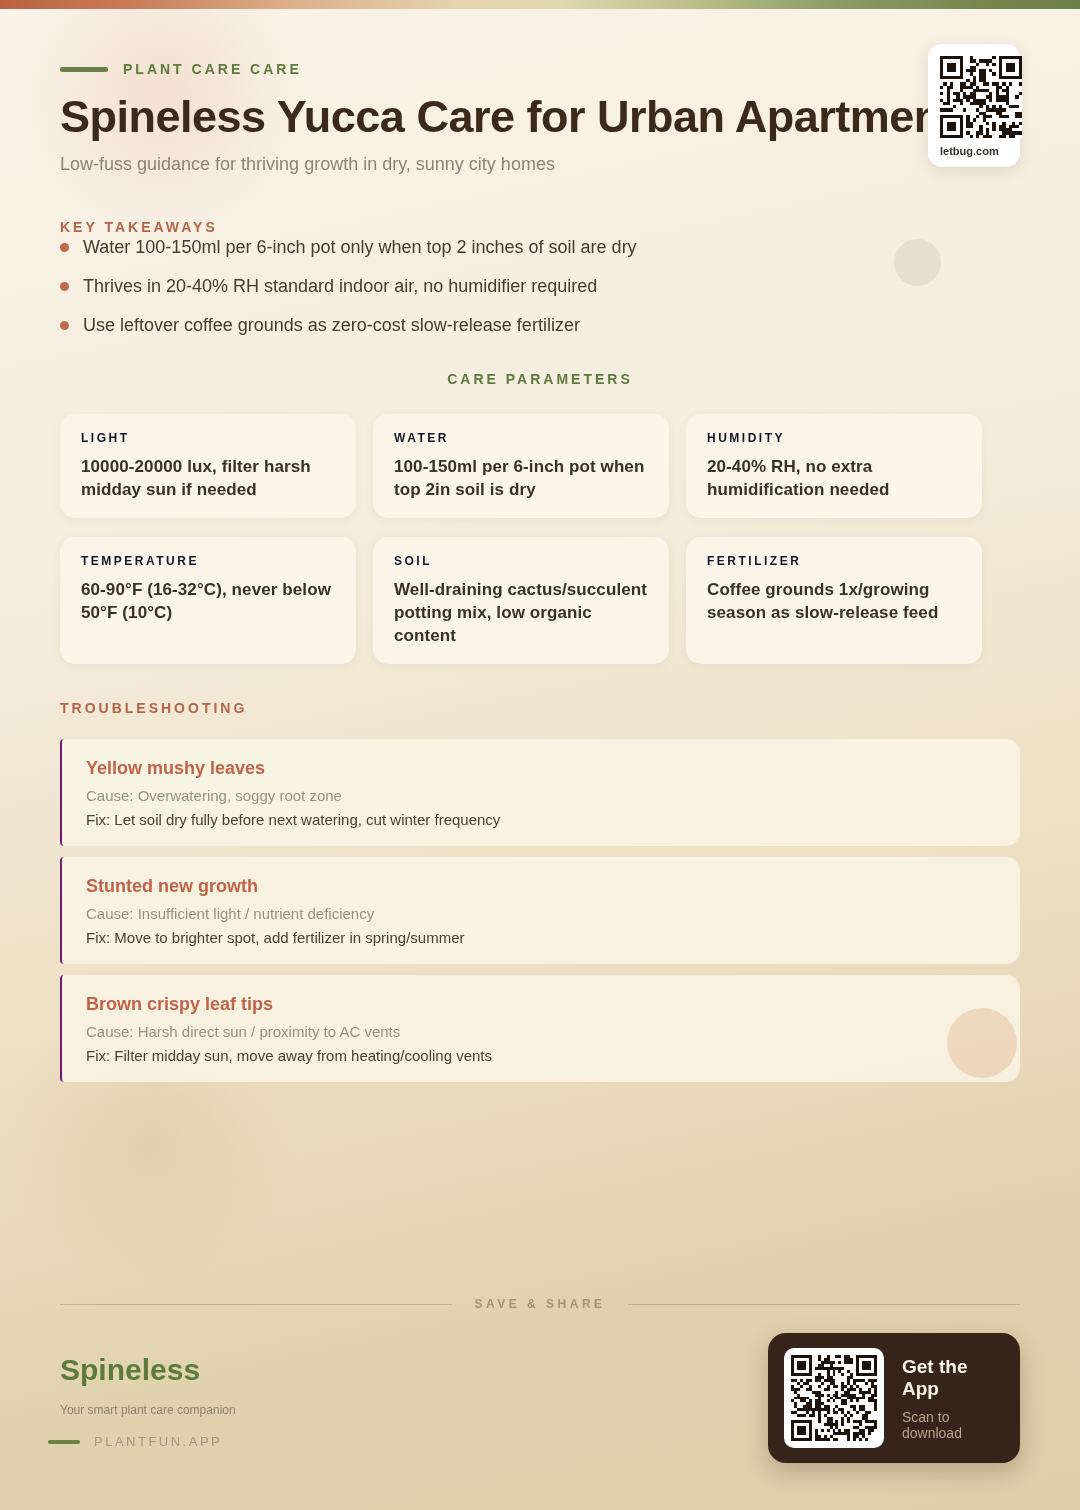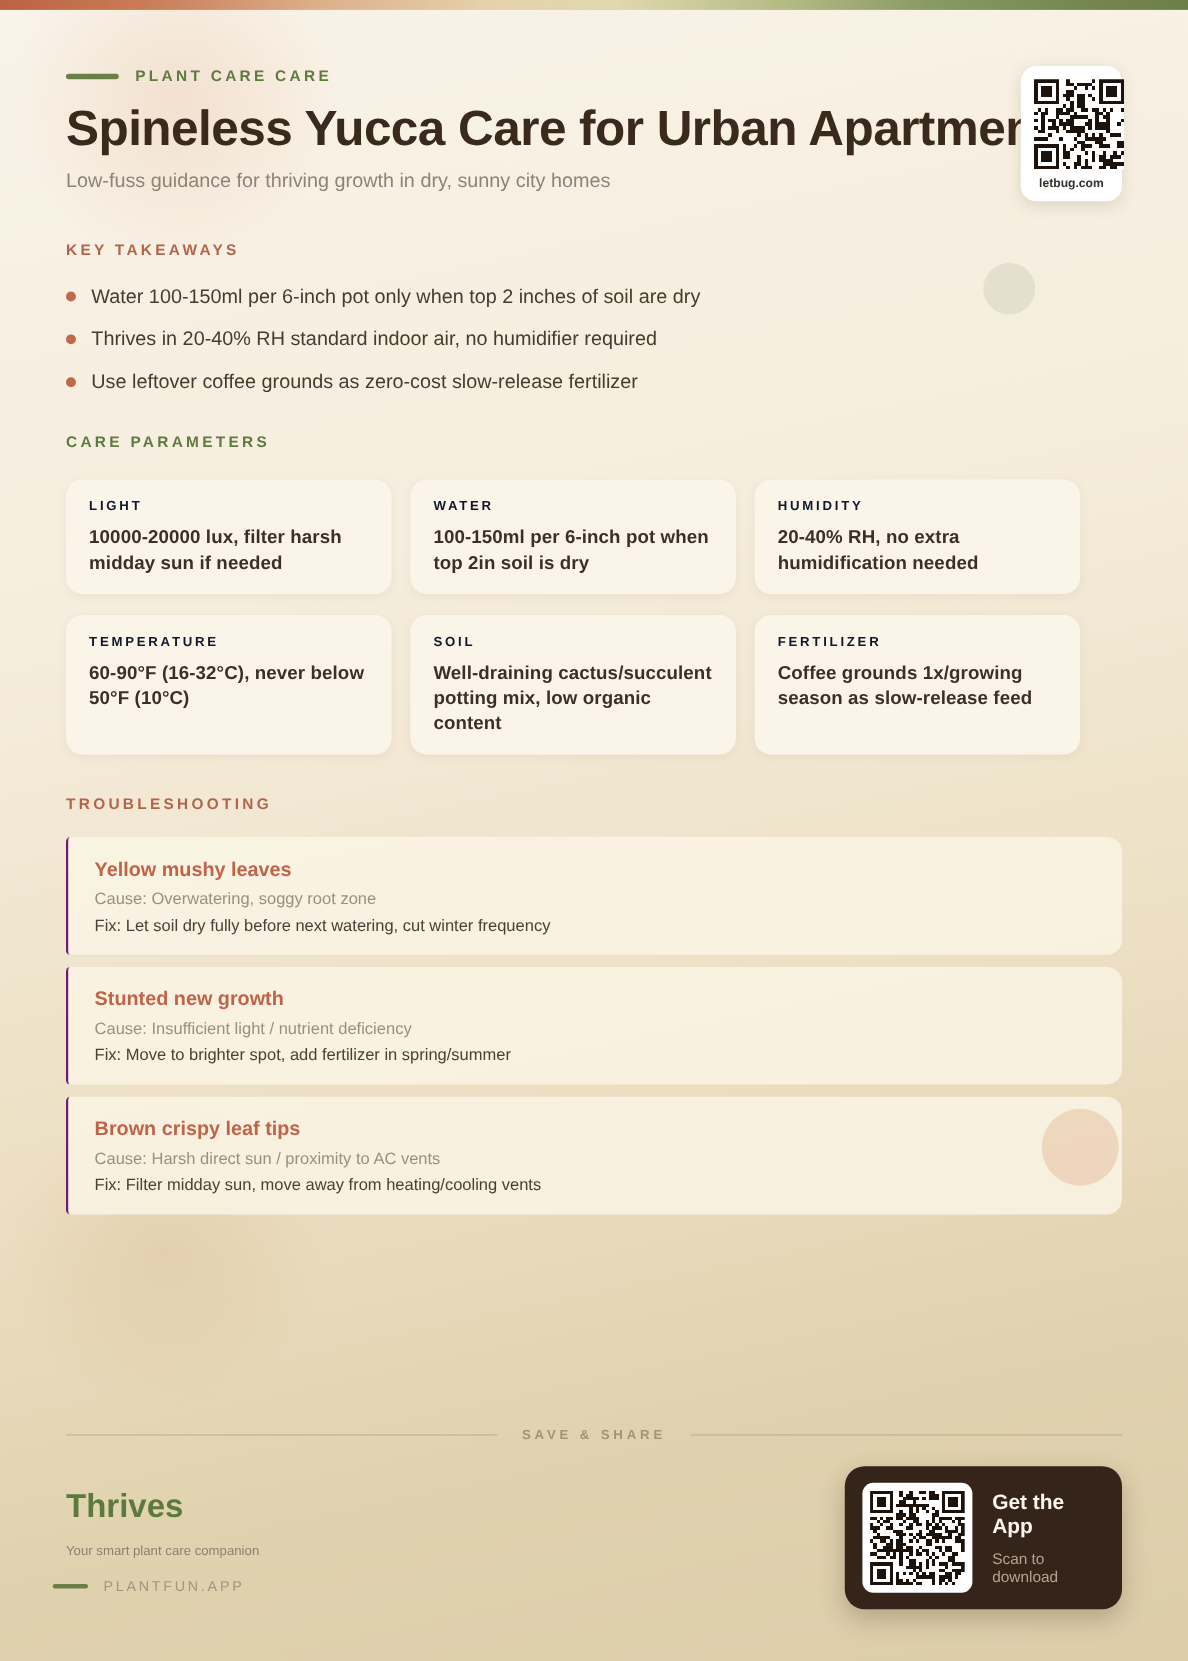--- a/index.html
+++ b/index.html
@@ -22,32 +22,32 @@
   .content { position:relative; padding:0 60px; z-index:2; }
 
   .eyebrow { margin-top:52px; display:flex; align-items:center; gap:15px; }
   .eyebrow .dash { width:48px; height:5px; border-radius:3px; background:#6b8045; }
   .eyebrow .label { font-size:14px; font-weight:bold; letter-spacing:3px; color:#5e7a3f; }
 
   .title { margin-top:14px; font-size:45px; font-weight:bold; color:#3a2a1c;
     letter-spacing:-0.5px; white-space:nowrap; }
   .subtitle { margin-top:11px; font-size:18px; color:#8d8477; }
 
-  .qr-card-top { position:absolute; top:60px; right:60px; width:92px; z-index:6;
+  .qr-card-top { position:absolute; top:44px; right:60px; width:92px; z-index:6;
     background:#ffffff; border-radius:14px; padding:12px 12px 10px;
-    box-shadow:0 4px 14px rgba(110,90,60,0.18); text-align:center; }
+    box-shadow:0 4px 14px rgba(110,90,60,0.18); text-align:left; }
   .qr-card-top .qr { width:82px; height:82px; display:block; margin:0 auto; shape-rendering:crispEdges; }
   .qr-card-top .cap { margin-top:7px; font-size:11px; color:#33302b; font-weight:bold; }
 
   .sec-head { font-size:14px; font-weight:bold; letter-spacing:3px; }
   .sec-head.terra { color:#b2654a; }
-  .sec-head.olive { color:#5e7a3f; }
+  .sec-head.olive { color:#5e7a3f;text-align:center; }
 
   .takeaways-head { margin-top:44px; }
-  .takeaway-list { margin-top:22px; list-style:none; }
+  .takeaway-list { list-style:none; }
   .takeaway { display:flex; align-items:flex-start; gap:14px; margin-bottom:15px;
     font-size:18px; line-height:24px; color:#473b2c; }
   .takeaway .bullet { flex:0 0 auto; width:9px; height:9px; border-radius:50%; background:#bf6a4b; margin-top:8px; }
 
   .params-head { margin-top:34px; }
   .param-grid { margin-top:27px; display:grid; grid-template-columns:repeat(3, 296px); gap:19px 17px; }
   .param-card { background:#fbf5e9; border-radius:15px; padding:17px 21px;
     box-shadow:0 2px 8px rgba(120,100,70,0.07); }
   .param-card .plabel { font-size:12px; font-weight:bold; letter-spacing:2.5px; color:#0f172a; line-height:15px; }
   .param-card .ptext { margin-top:9px; font-size:17px; font-weight:bold; color:#3b3025; line-height:23px; letter-spacing:0.1px; }
@@ -367,21 +367,21 @@
     </div>
   </div>
 </div>
 
 <div class="footer-divider">
   <span class="line"></span>
   <span class="dtext">SAVE &amp; SHARE</span>
   <span class="line"></span>
 </div>
 
-<div class="brand">Thrives</div>
+<div class="brand">Spineless</div>
 <div class="tagline">Your smart plant care companion</div>
 <div class="site-row">
   <span class="dash"></span>
   <span class="site">PLANTFUN.APP</span>
 </div>
 
 <div class="app-card">
   <div class="qr-wrap">
     <span class="qr-slot"><svg viewBox="0 0 29 29" class="qr">
           <rect x="0" y="0" width="29" height="29" fill="#ffffff"></rect>

